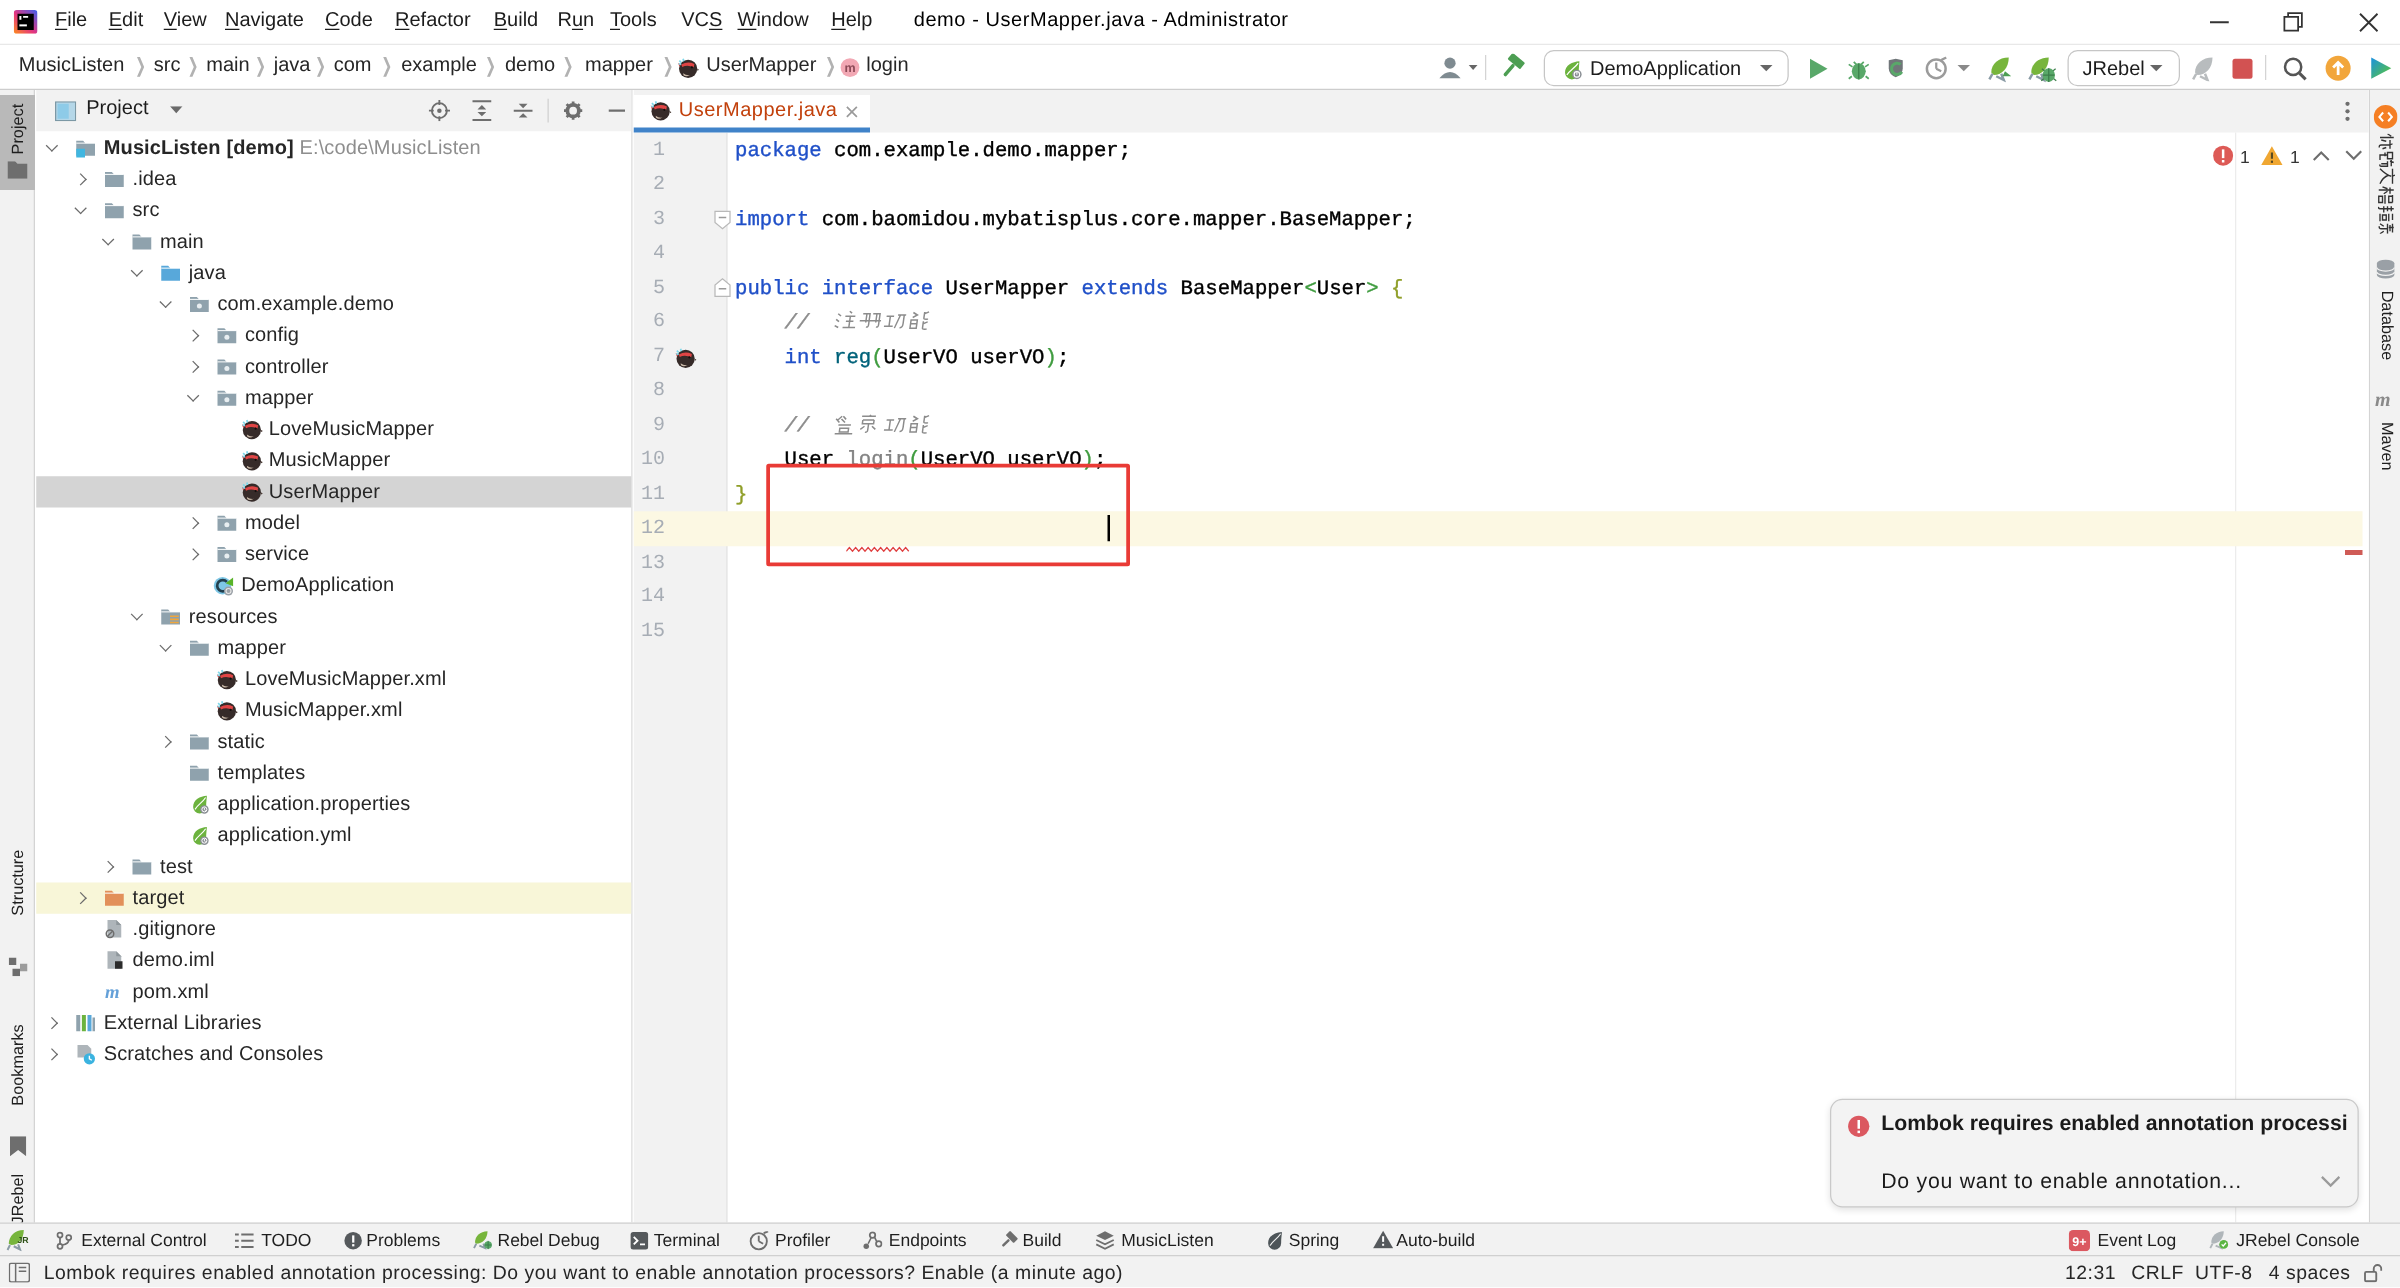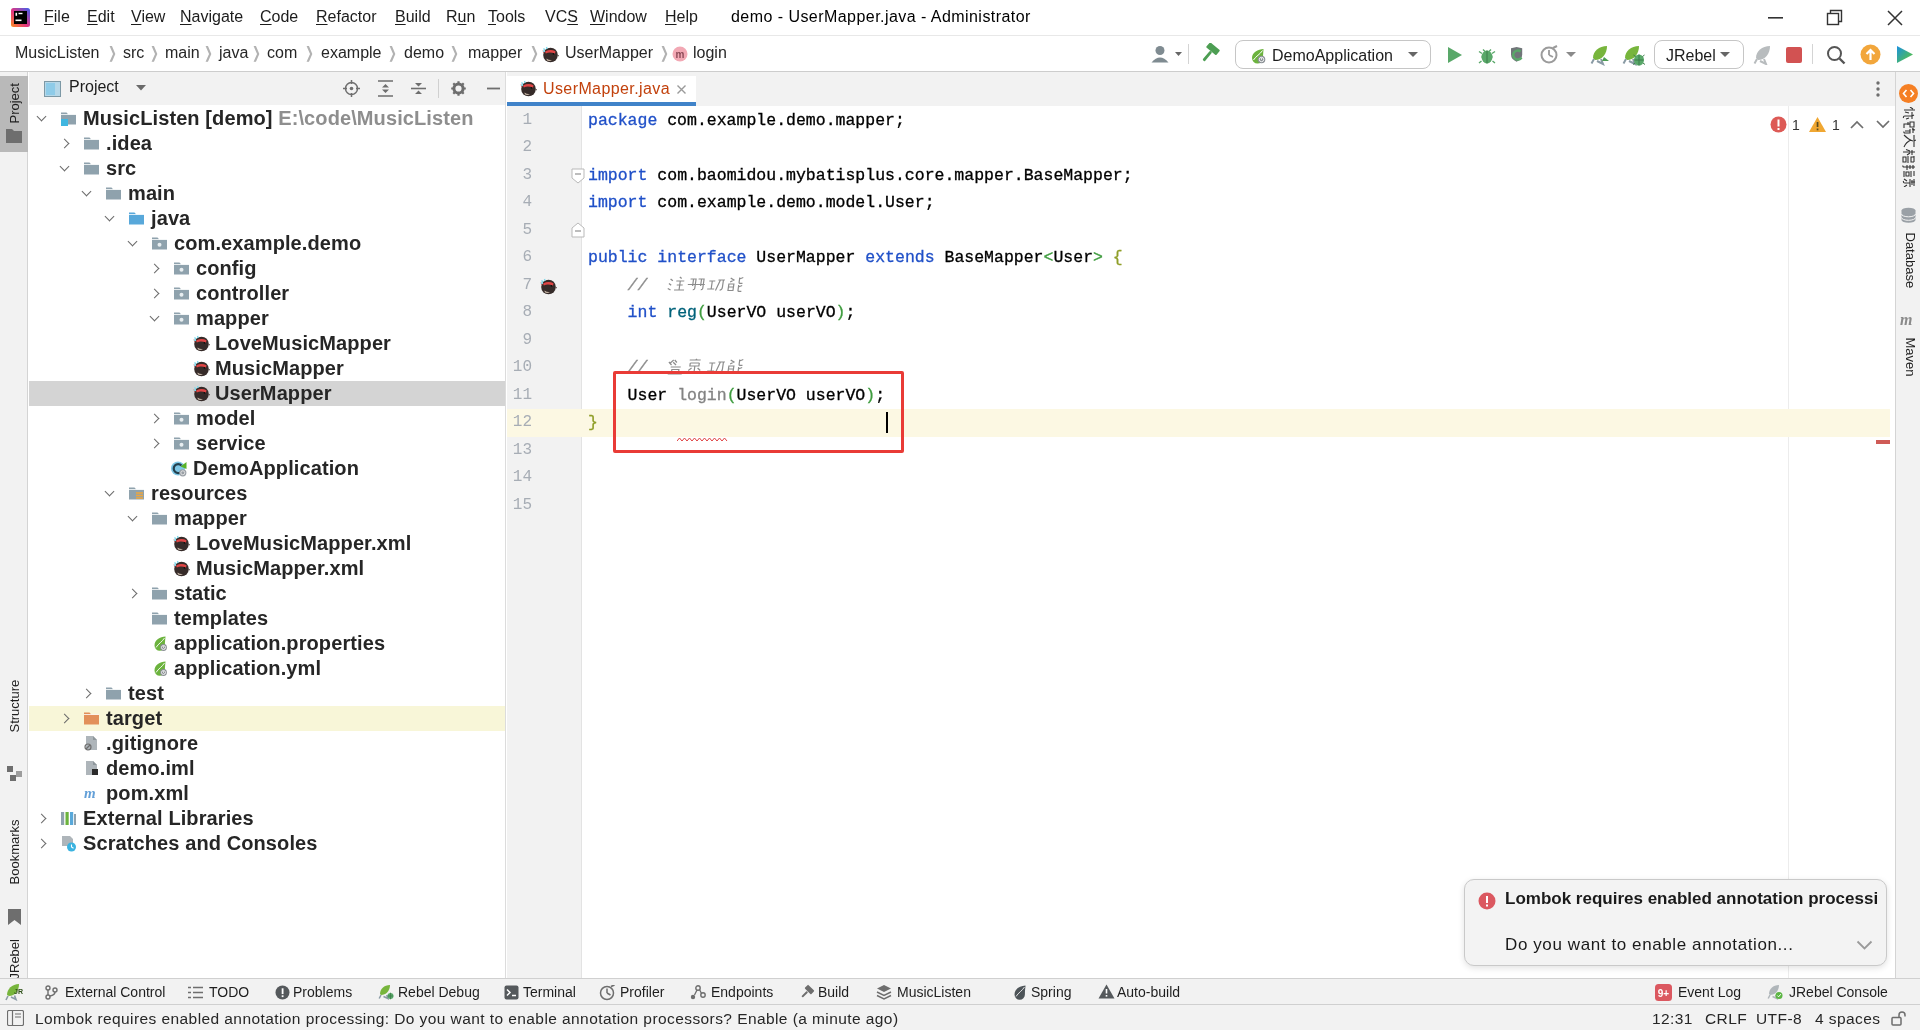--- a/index.html
+++ b/index.html
@@ -17,21 +17,21 @@
 .csep { position:absolute; top:10px; font-size:10.5px; color:#b2b2b2; transform:scaleY(1.5); }
 
 #lstripe { position:absolute; left:0; top:72px; width:28px; height:932px; background:#f2f2f2; border-right:1px solid #d4d4d4; }
 #rstripe { position:absolute; left:1895px; top:72px; width:25px; height:906px; background:#f2f2f2; border-left:1px solid #d4d4d4; }
 .vlabL { position:absolute; font-size:13px; color:#1e1e1e; transform:rotate(-90deg); transform-origin:center; white-space:nowrap; }
 .vlabR { position:absolute; font-size:13px; color:#1e1e1e; transform:rotate(90deg); transform-origin:center; white-space:nowrap; }
 
 #ppanel { position:absolute; left:29px; top:72px; width:477px; height:906px; background:#fff; border-right:1px solid #dcdcdc; }
 #phead { position:absolute; left:0; top:0; width:100%; height:33px; background:#f2f2f2; }
 #ptree { position:absolute; left:0; top:34px; width:100%; }
-.trow { position:relative; height:25px; line-height:25px; font-size:20px; letter-spacing:0.1px; color:#262626; white-space:nowrap;font-weight:bold; }
+.trow { position:relative; height:25px; line-height:25px; font-size:16px; letter-spacing:0.1px; color:#262626; white-space:nowrap; }
 .trow .lab { position:absolute; top:0; }
 .chev { position:absolute; top:9px; width:7px; height:7px; border-right:1.7px solid #6a6a6a; border-bottom:1.7px solid #6a6a6a; }
 .chev.r { transform:rotate(-45deg); }
 .chev.d { transform:rotate(45deg); top:7px; }
 .ticon { position:absolute; top:4px; width:17px; height:17px; }
 .sel { background:#d4d4d4; }
 .yel { background:#f8f6d8; }
 .gray { color:#8e8e8e; }
 
 #editor { position:absolute; left:507px; top:72px; width:1388px; height:906px; background:#fff; }
@@ -573,21 +573,20 @@
 </div>
 <div id="editor">
   <div id="gutter"></div>
   <div id="marginline"></div>
   <div id="curline"></div>
   <div id="lnums">1<br>2<br>3<br>4<br>5<br>6<br>7<br>8<br>9<br>10<br>11<br>12<br>13<br>14<br>15</div>
   <div id="code">
     <div><span class="kw">package</span> com.example.demo.mapper;</div>
     <div></div>
     <div><span class="kw">import</span> com.baomidou.mybatisplus.core.mapper.BaseMapper;</div>
-    <div><span class="kw">import</span> com.example.demo.model.User;</div>
     <div></div>
     <div><span class="kw">public</span> <span class="kw">interface</span> UserMapper <span class="kw">extends</span> BaseMapper<span class="grn">&lt;</span>User<span class="grn">&gt;</span> <span class="olv">{</span></div>
     <div>    <span class="cm">//  <svg width="80" height="17" viewBox="0 0 80 17" style="vertical-align:-3px">
             <g stroke="#8c8c8c" stroke-width="1.2" fill="none" transform="skewX(-8) translate(2 0)">
               <path d="M2 3 l2.5 1.8 M1 7.5 l2.5 1.8 M0.5 12.5 l3 1.5 M11 1 l2 1.5 M8 5 h8 M9 9 h6 M7 14 h10 M12 5 v9"></path>
               <path d="M22 3 h5.5 v9 q0 2 -1.8 1.6 M30 3 h5.5 v9 q0 2 -1.8 1.6 M20 8.5 h17 M25 3 v7 M33 3 v7"></path>
               <path d="M41 5 h6 M44 5 v7.5 M40 13 h7 M50 4 h6.5 M55 4 v7 q0 3.2 -2.4 3.2 M52 4 l-3.5 10.5"></path>
               <path d="M62 2 l3.5 2 l-3.5 2 M61 8 h5 v6.5 h-5 z M61 11 h5 M71 3 l3.5 -1.5 M71 1.5 v5 q0 1.2 3.5 0.8 M71 11 l3.5 -1.5 M71 9 v5.5 q0 1.2 3.5 0.8"></path>
             </g>
           </svg></span></div>

